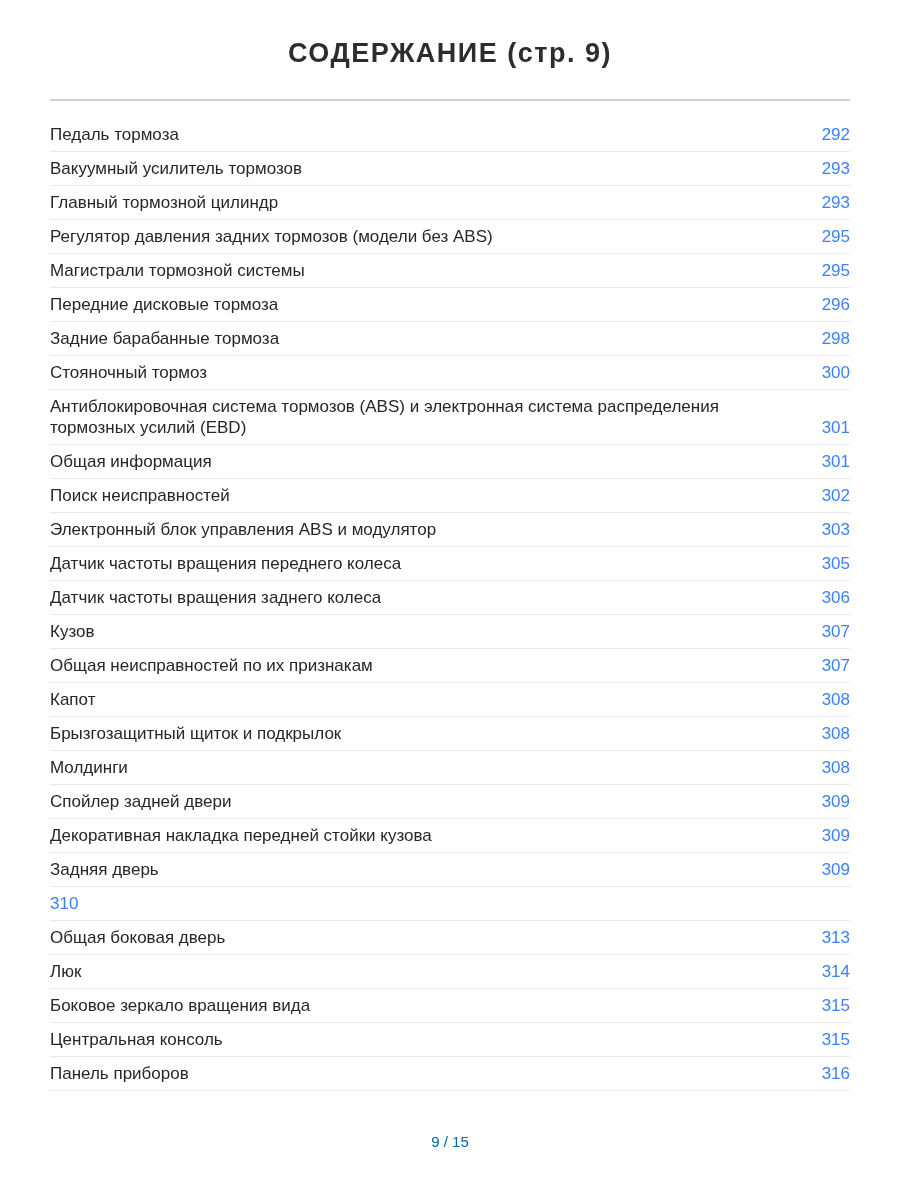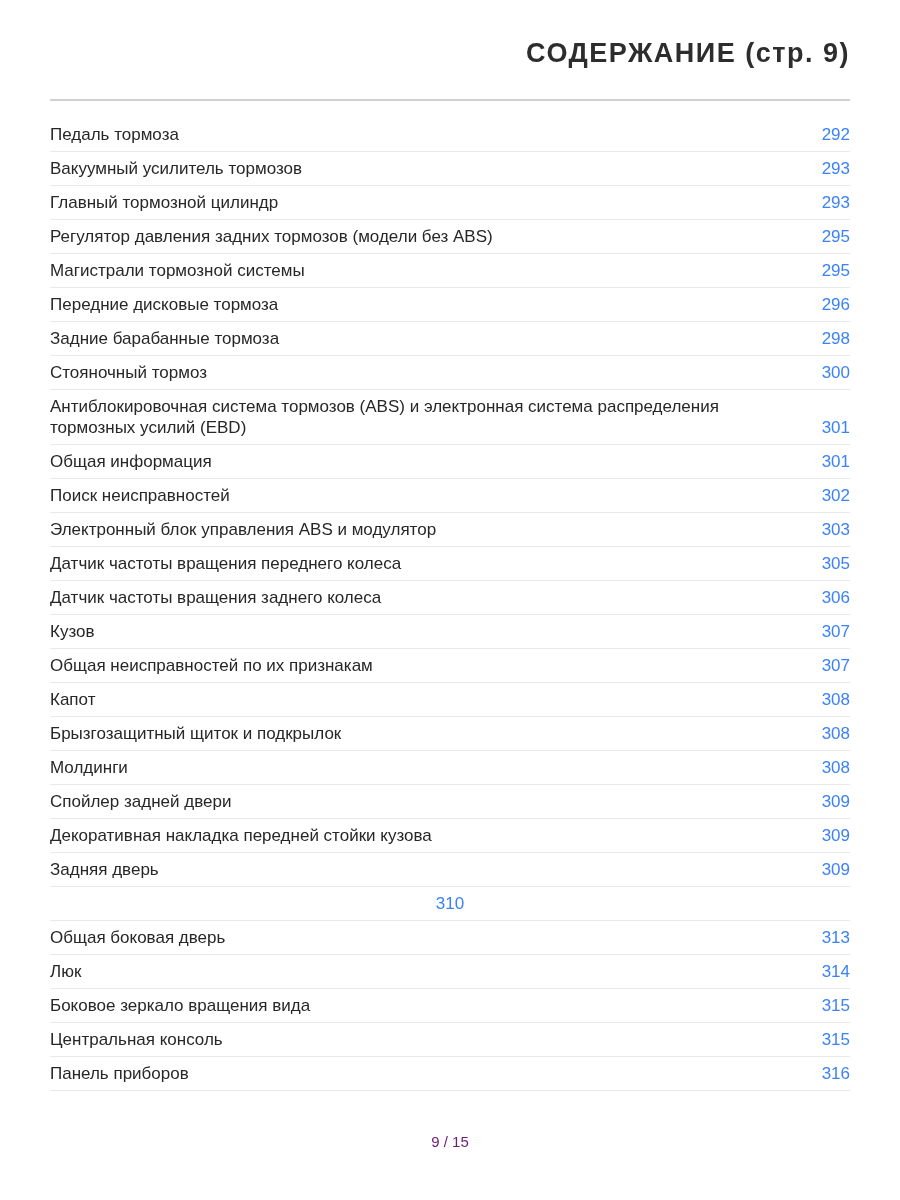--- a/index.html
+++ b/index.html
@@ -10,41 +10,41 @@
   }
   .page {
     width: 900px;
     height: 1200px;
     padding: 0 50px;
     display: flex;
     flex-direction: column;
   }
   .page-title {
     margin-top: 38px;
-    text-align: right;
+    text-align: center;
     font-size: 27px;
     font-weight: 700;
     letter-spacing: 1.5px;
     color: #2d2d2d;
   }
   .top-rule {
     margin-top: 30px;
     height: 2px;
     background: #d2d2d2;
     border: none;
     width: 100%;
   }
   .toc-list {
     list-style: none;
     margin-top: 17px;
     width: 100%;
   }
   .toc-row {
     display: flex;
-    justify-content: center;
+    justify-content: flex-start;
     align-items: flex-end;
     gap: 28px;
     padding: 6px 0;
     border-bottom: 1px solid #e9e9e9;
     cursor: pointer;
   }
   .toc-label {
     font-size: 17px;
     line-height: 21px;
     color: #272727;
@@ -54,21 +54,21 @@
     font-size: 17px;
     line-height: 21px;
     color: #3b82f6;
     flex: 0 0 auto;
     text-align: right;
   }
   .page-footer {
     margin-top: 42px;
     text-align: center;
     font-size: 15px;
-    color: #701a75;
+    color: #0369a1;
   }
 </style>
 </head>
 <body>
 
 <div class="page">
   <h1 class="page-title">СОДЕРЖАНИЕ (стр. 9)</h1>
 
   <hr class="top-rule">
 

